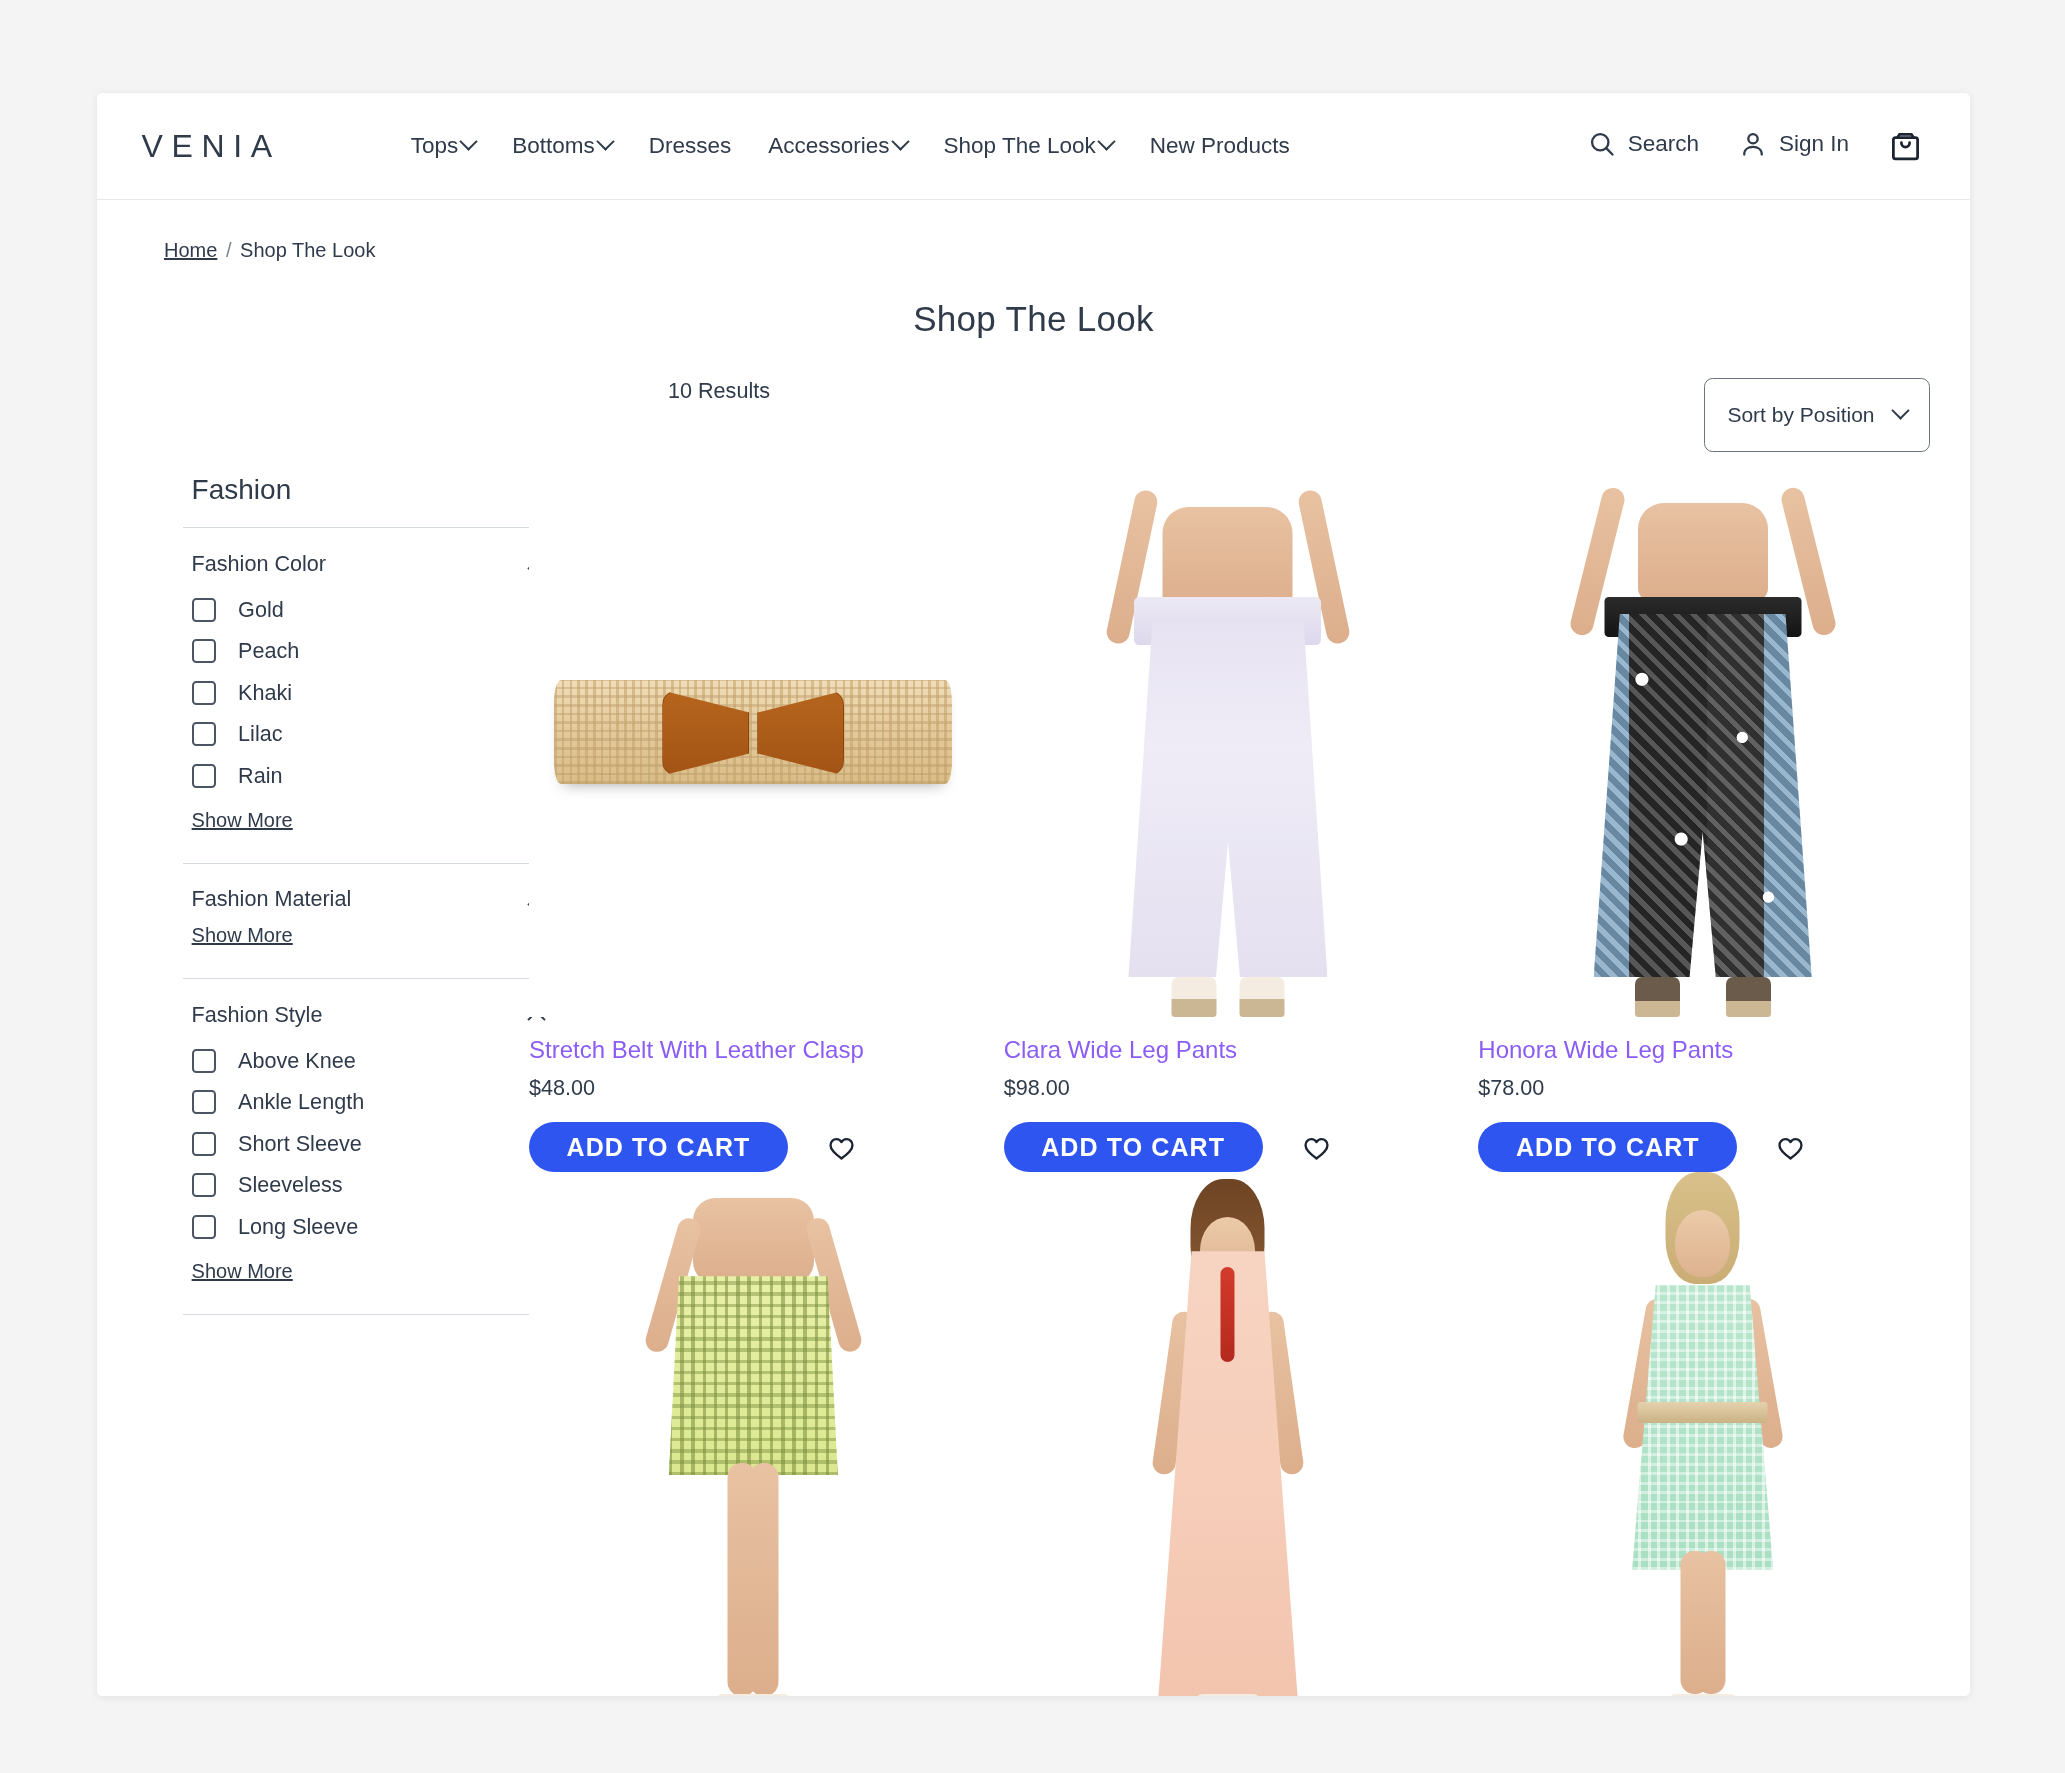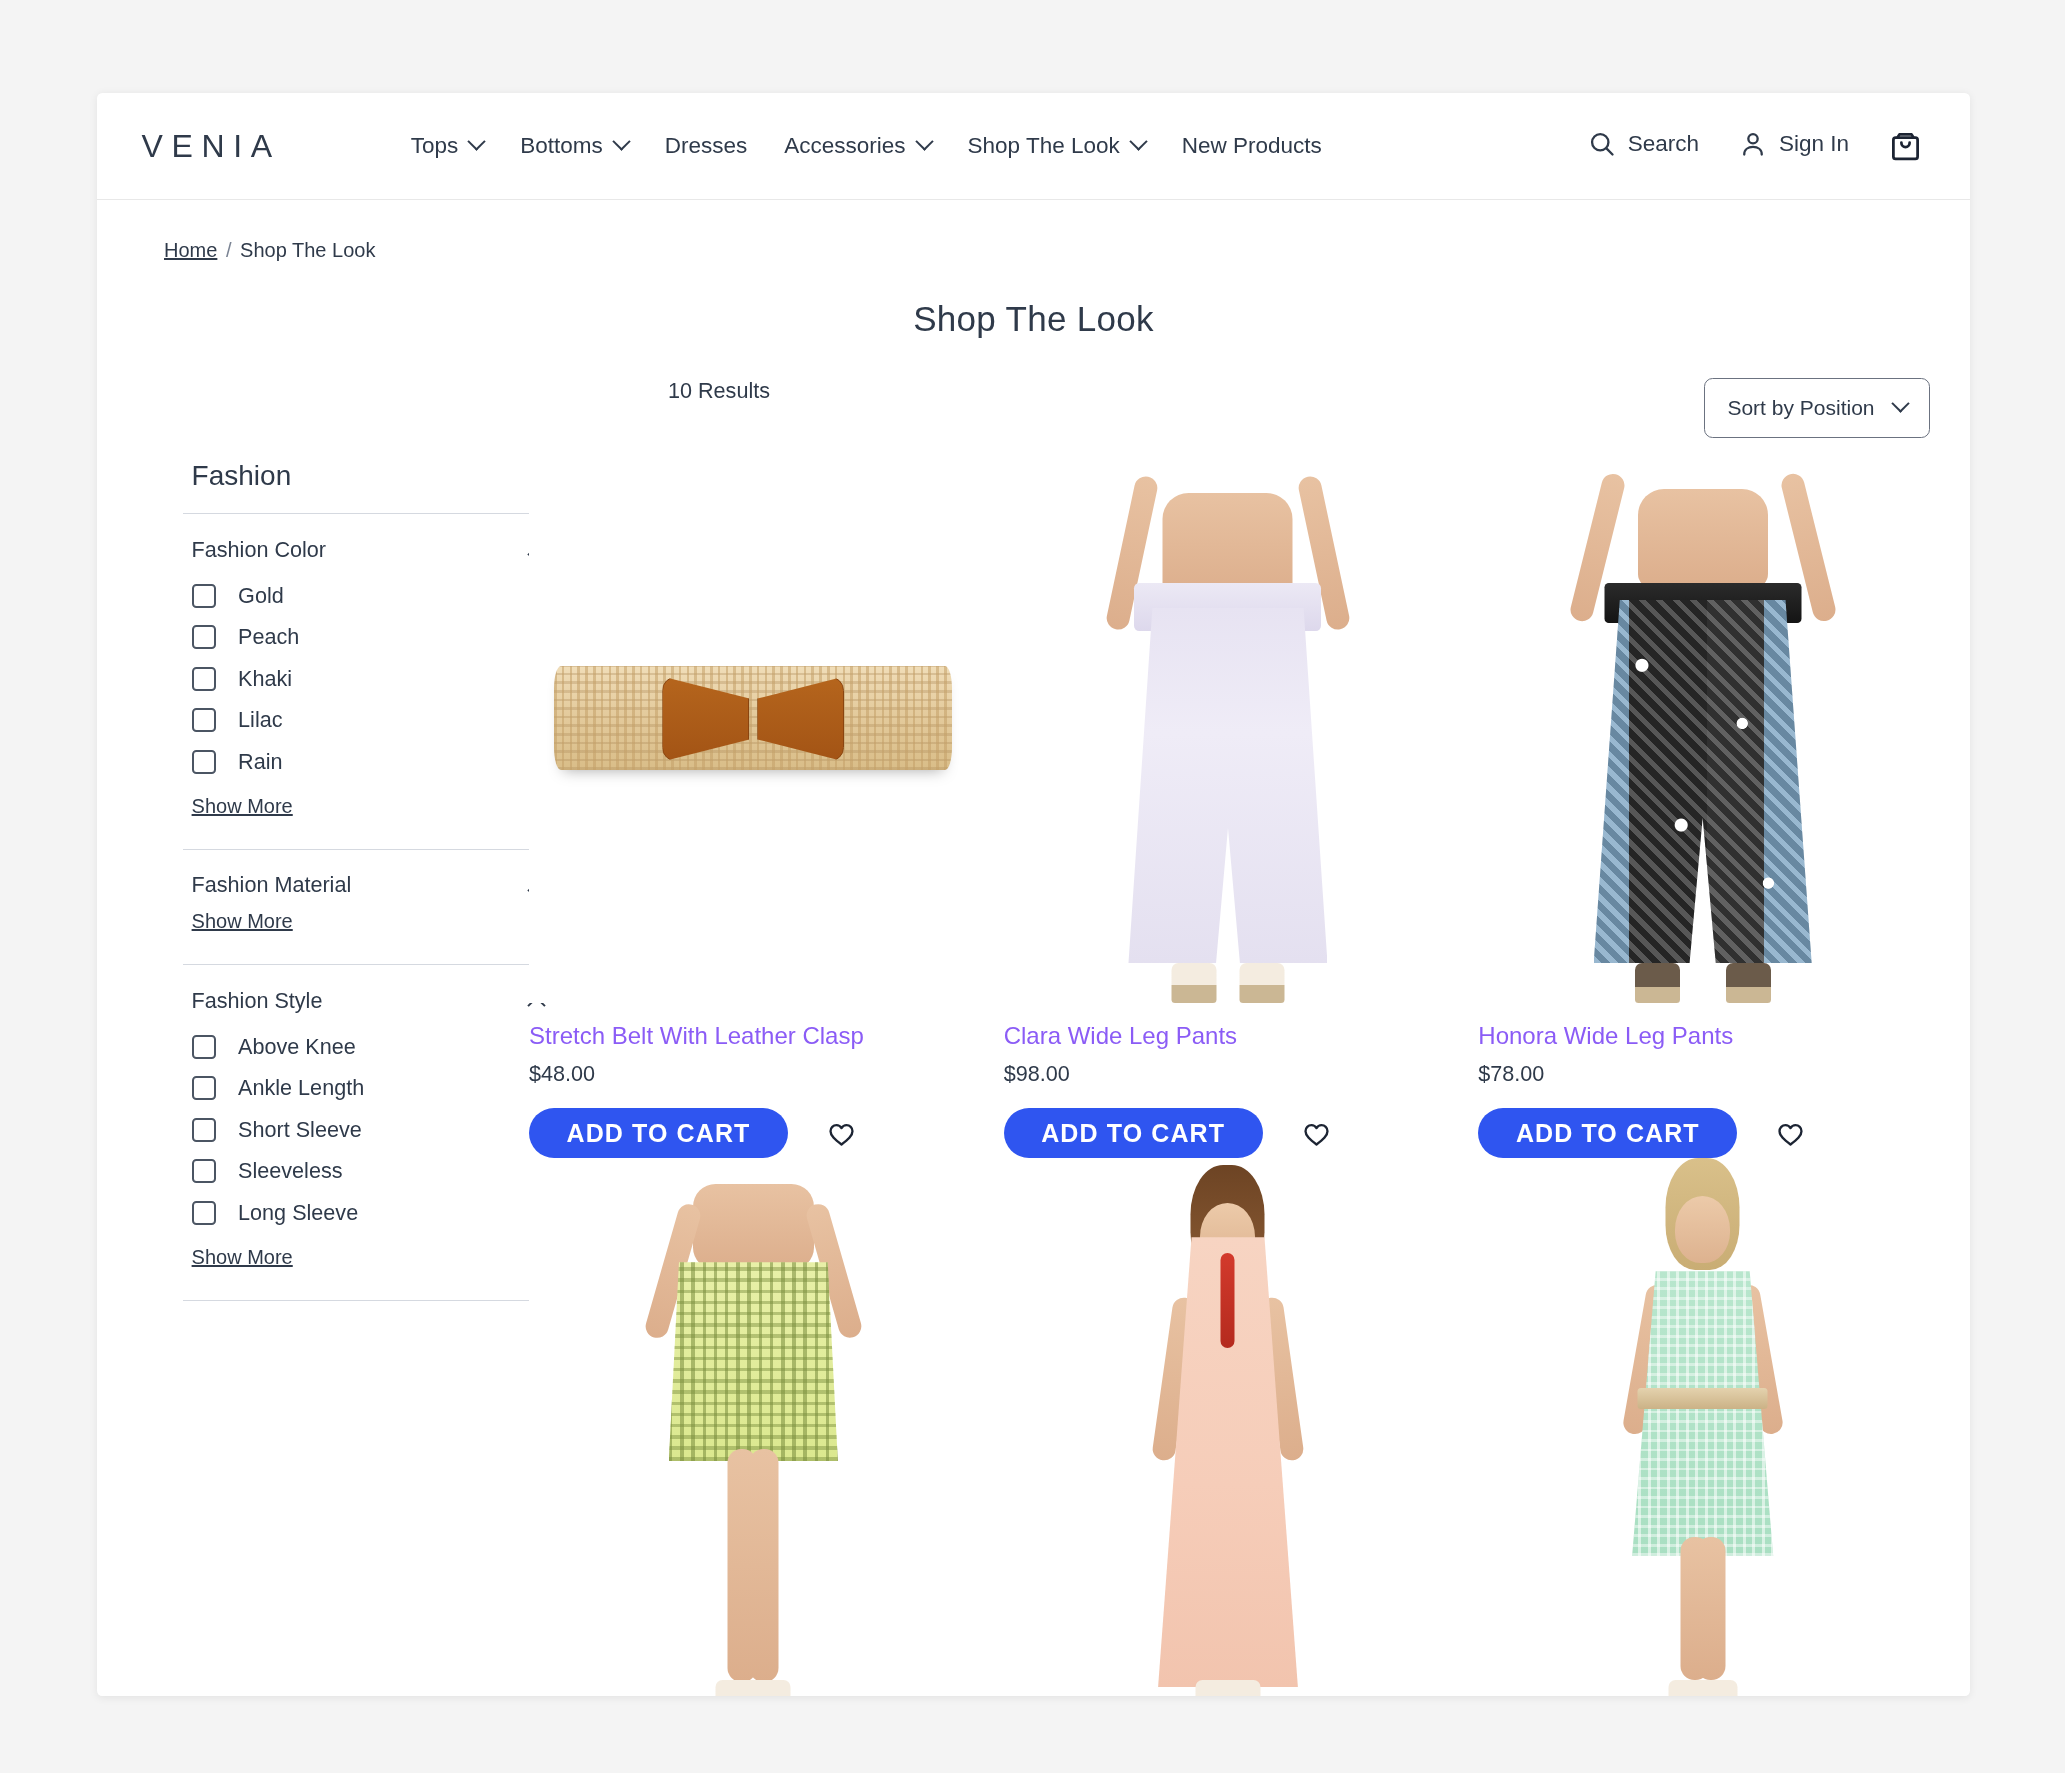--- a/index.html
+++ b/index.html
@@ -45,21 +45,21 @@
   }
   .nav {
     display: flex;
     align-items: center;
     gap: 37px;
     margin-left: 130px;
   }
   .nav-item {
     display: flex;
     align-items: center;
-    gap: 12px;
+    gap: 4px;
     font-size: 22.5px;
     color: #2f3a4a;
     white-space: nowrap;
     cursor: pointer;
   }
   .chev {
     display: inline-block;
     width: 13px; height: 13px;
     border-right: 2.6px solid #2f3a4a;
     border-bottom: 2.6px solid #2f3a4a;
@@ -121,21 +121,21 @@
   }
   .results-count {
     font-size: 21.6px;
     color: #2f3a4a;
     margin-left: 571px;
   }
   .sort-select {
     margin-left: auto;
     border: 1.7px solid #6b7280;
     border-radius: 8.6px;
-    height: 60px;
+    height: 74px;
     min-width: 223px;
     display: flex;
     align-items: center;
     justify-content: center;
     gap: 19px;
     font-size: 21px;
     color: #2f3a4a;
     background: #fff;
     cursor: pointer;
     padding: 0 22.5px;

